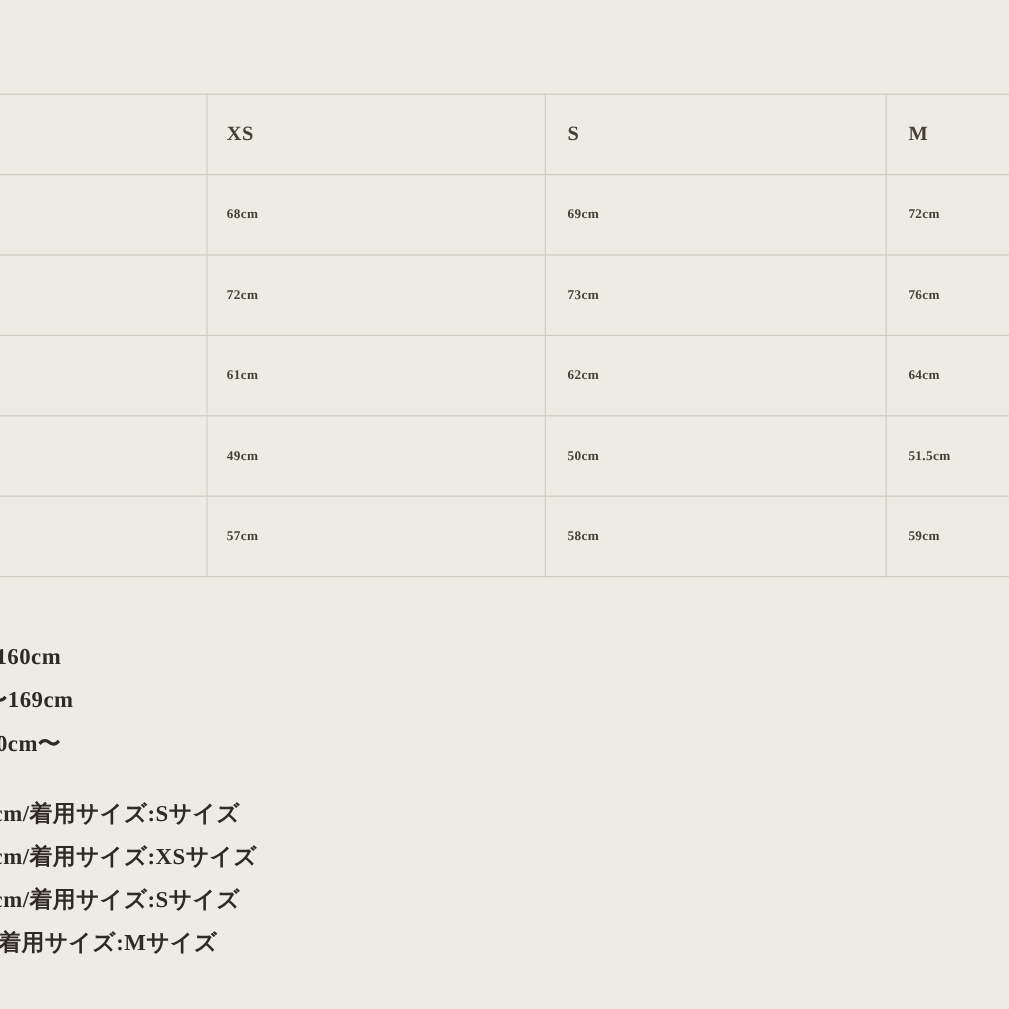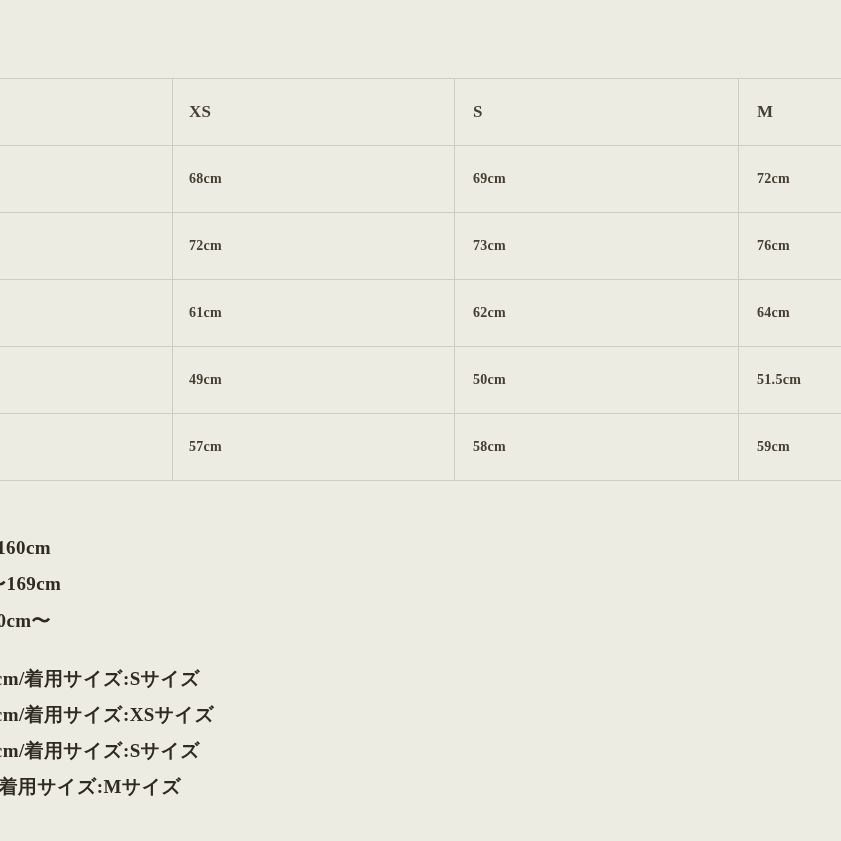--- a/index.html
+++ b/index.html
@@ -29,21 +29,21 @@
     width: 911px;
     border-collapse: collapse;
     table-layout: fixed;
   }
   .size-table td {
     border: 1px solid #cfcdc0;
     border-left: none;
     border-right: 1px solid #cfcdc0;
     height: 66px;
     padding: 0 0 0 18px;
-    font-size: 14px;
+    font-size: 11px;
     font-weight: bold;
     color: #463f33;
     vertical-align: middle;
     letter-spacing: 0.3px;
   }
   .size-table tr.header-row td {
     font-size: 17px;
   }
   .size-table td.c-label { width: 224px; }
   .size-table td.c-xs { width: 265px; padding-left: 16px; }

